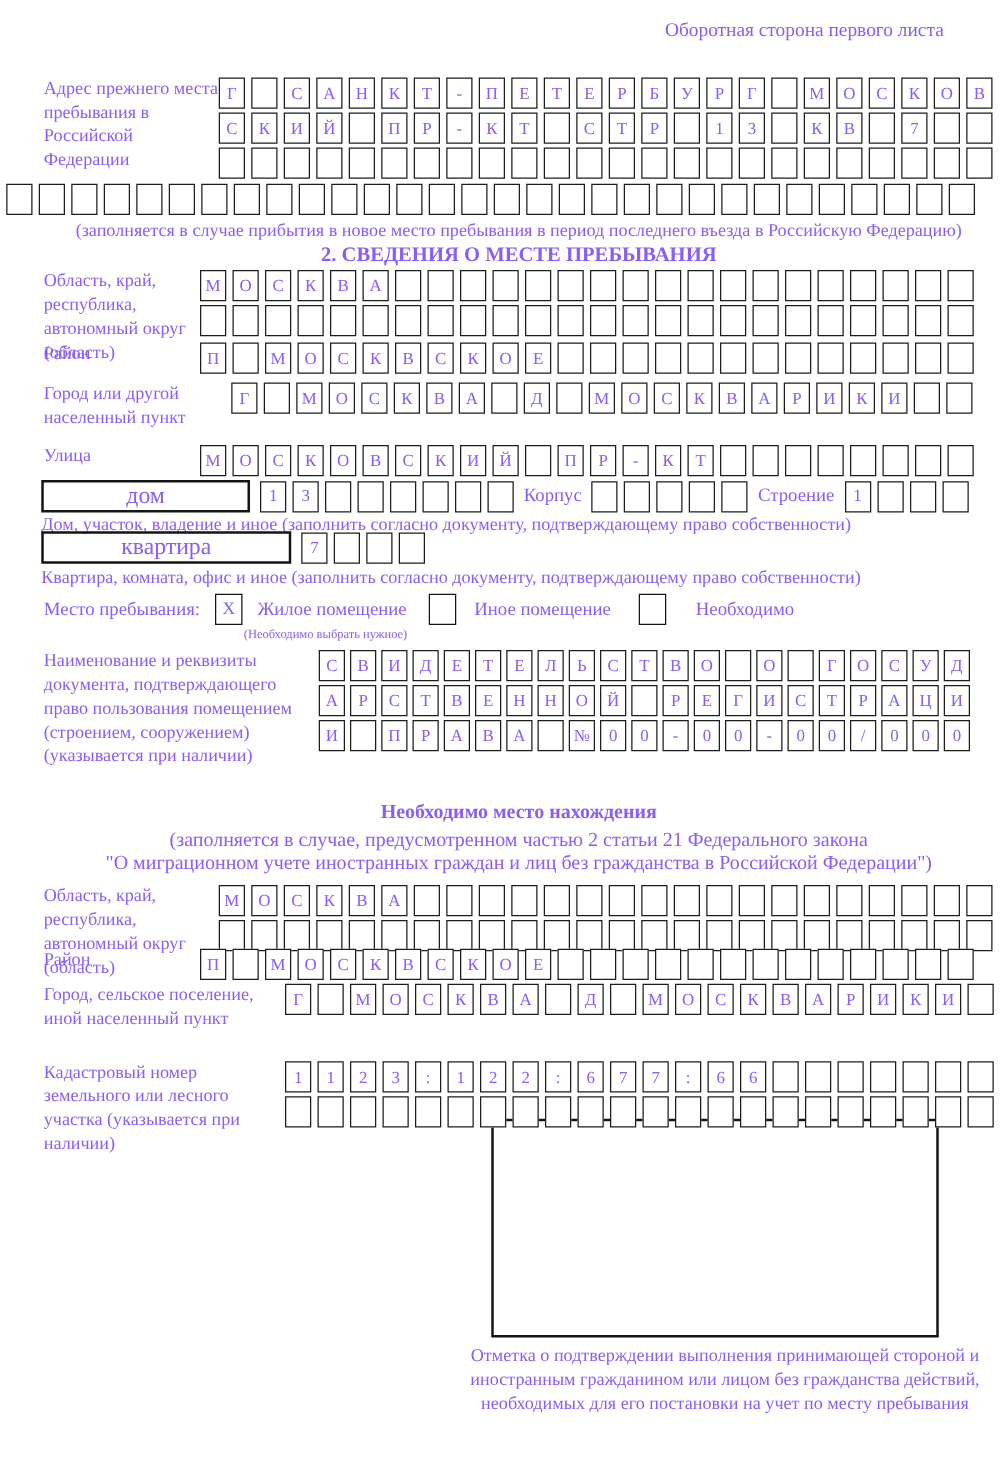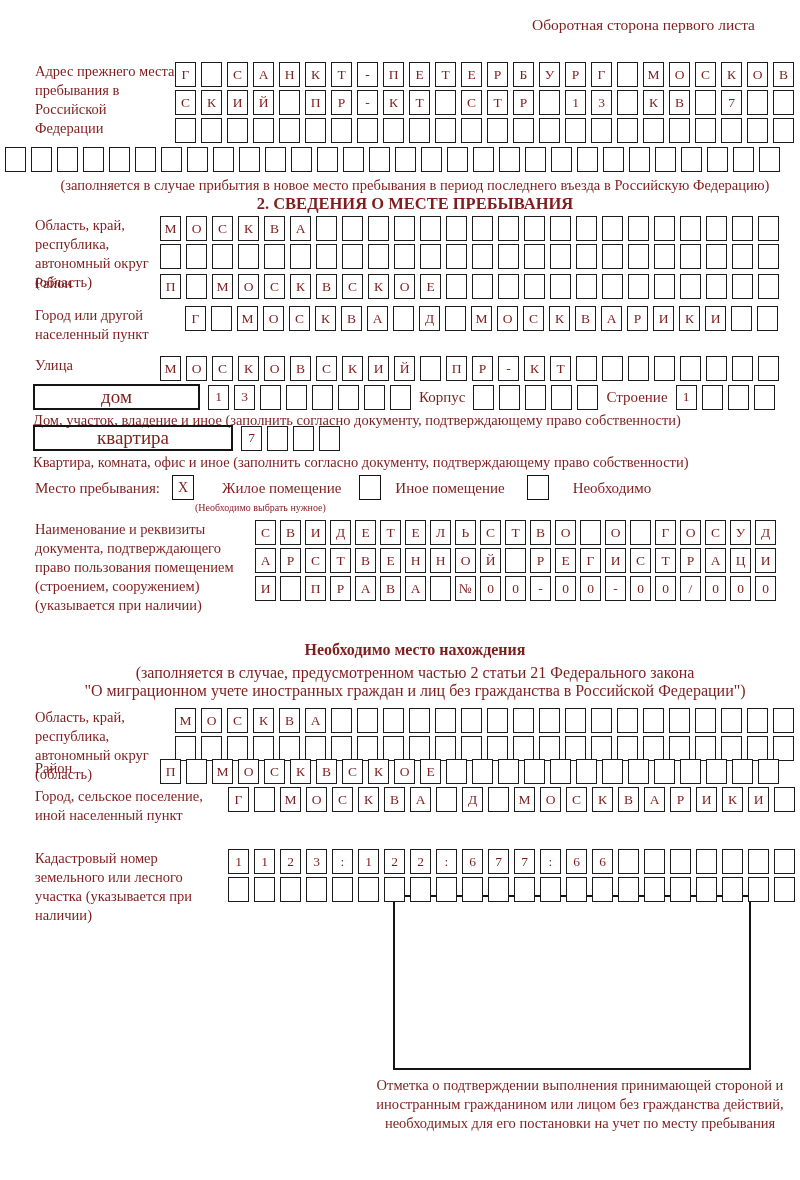--- a/index.html
+++ b/index.html
@@ -1,18 +1,18 @@
 <!DOCTYPE html>
 <html><head>
 <meta charset="utf-8">
 <style>
   html,body { margin:0; padding:0; background:#fff; }
   .page {
     position:relative; width:800px; height:1180px; background:#ffffff;
-    font-family:"Liberation Serif", serif; color:#7f1d1d; overflow:hidden;
+    font-family:"Liberation Serif", serif; color:#8b5cf6; overflow:hidden;
   }
   .content { padding:0 5px 0 35px; box-sizing:border-box; }
   .top-note { padding:16px 45px 0 0; text-align:right; font-size:15.5px; line-height:18px; }
 
   .field { display:flex; align-items:flex-start; }
   .flabel { font-size:14.5px; line-height:19px; flex:0 0 auto; }
   .rows { display:flex; flex-direction:column; gap:3px; }
   .cells { display:flex; gap:5px; }
   .cells.tight { gap:4px; }
   .cell {
@@ -366,21 +366,21 @@
           <div class="cell"></div>
           <div class="cell"></div>
           <div class="cell"></div>
         </div>
     </div>
     <div class="small-caption" style="margin-top:3px;">Квартира, комната, офис и иное (заполнить согласно документу, подтверждающему право собственности)</div>
 
     <div class="mp-row">
       <div class="inline-label">Место пребывания:</div>
       <div class="checkbox" style="margin-left:12px;">X</div>
-      <div class="inline-label" style="margin-left:28px;">Жилое помещение</div>
+      <div class="inline-label" style="margin-left:12px;">Жилое помещение</div>
       <div class="checkbox" style="margin-left:18px;"></div>
       <div class="inline-label" style="margin-left:14px;">Иное помещение</div>
       <div class="checkbox" style="margin-left:22px;"></div>
       <div class="inline-label" style="margin-left:24px;">Необходимо</div>
     </div>
     <div class="mp-note">(Необходимо выбрать нужное)</div>
 
     <div class="field fixh81" style="margin-top:4px;">
       <div class="flabel lw220">Наименование и реквизиты документа, подтверждающего право пользования помещением (строением, сооружением) (указывается при наличии)</div>
       <div class="rows">

